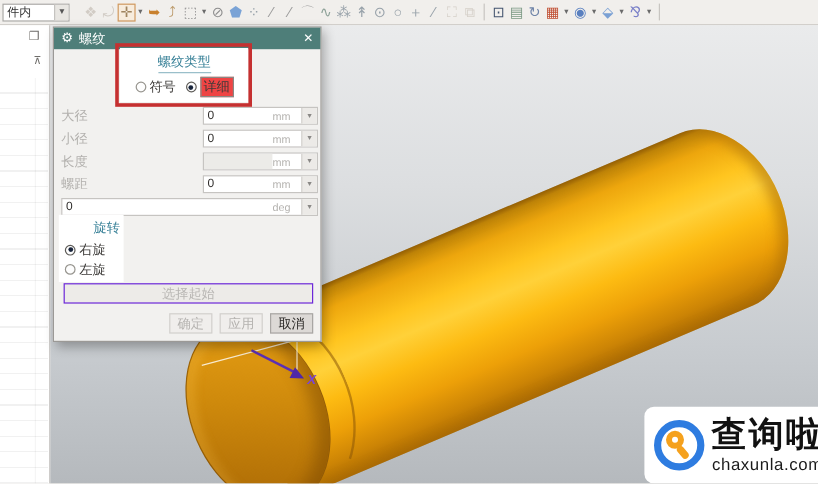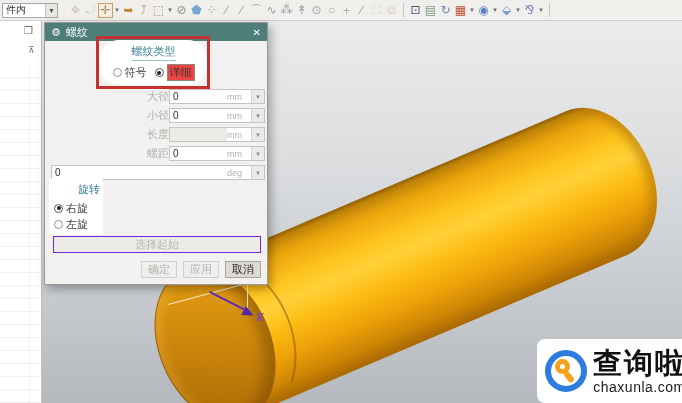--- a/index.html
+++ b/index.html
@@ -63,34 +63,34 @@
   
   .dialog{position:absolute;left:44px;top:22px;width:224px;height:263px;background:#f2f1ef;
           border:1px solid #9b9996;box-shadow:3px 4px 9px rgba(0,0,0,.3);box-sizing:border-box;font-size:11px;}
   .dlg-title{position:absolute;left:0;top:0;width:100%;height:18px;background:#4e7e79;color:#fff;
              display:flex;align-items:center;padding:0 6px;box-sizing:border-box;gap:5px;}
   .dlg-gear{font-size:11px;line-height:1;}
   .dlg-title-text{flex:1;font-size:11px;}
   .dlg-close{font-size:10px;cursor:default;}
 
   .tt-card{position:absolute;left:55px;top:17px;width:107px;height:45px;background:#fff;
-           display:flex;flex-direction:column;align-items:center;justify-content:center;gap:3px;border-radius:19px;}
+           display:flex;flex-direction:column;align-items:center;justify-content:center;gap:3px;}
   .tt-label{color:#357f96;font-size:11px;border-bottom:1px solid rgba(53,127,150,.5);padding-bottom:1px;}
   .tt-opts{display:flex;align-items:center;gap:8px;}
   .radio{width:9px;height:9px;border-radius:50%;border:1px solid #97958f;background:#fdfdfd;
          display:inline-block;position:relative;box-sizing:border-box;}
   .radio.sel{border-color:#5c5a56;}
   .radio.sel::after{content:"";position:absolute;left:1.5px;top:1.5px;width:4px;height:4px;border-radius:50%;background:#17233a;}
   .opt{display:flex;align-items:center;gap:3px;color:#3c3a38;font-size:11px;}
   .opt .olab.focusbox{border:1px solid #8a8884;background:#ef4444;padding:0 2px;}
   .red-rect{position:absolute;left:51px;top:13px;width:114px;height:53px;border:3px solid #c53030;
             box-sizing:border-box;pointer-events:none;z-index:5;}
 
   .fields{position:absolute;left:0;top:64px;width:100%;}
-  .frow{display:flex;align-items:center;height:19px;padding:0 2px 0 6px;box-sizing:border-box;text-align:right;}
+  .frow{display:flex;align-items:center;height:19px;padding:0 2px 0 6px;box-sizing:border-box;}
   .flabel{width:118px;color:#b2b0ad;font-size:11px;}
   .fbox{flex:1;display:flex;align-items:stretch;height:15px;border:1px solid #c6c4c1;background:#fff;box-sizing:border-box;}
   .fbox .fval{flex:1;padding:0 3px;font-size:10px;color:#2e2c2a;display:flex;align-items:center;}
   .fbox.dis .fval{background:#ecebe8;}
   .fbox .funit{width:24px;color:#b5b3b0;font-size:9px;display:flex;align-items:center;}
   .fbox .fdd{width:12px;background:#eceae7;border-left:1px solid #d5d3d0;color:#8a8886;font-size:6px;
              display:flex;align-items:center;justify-content:center;}
 
   .rot-card{position:absolute;left:4px;top:156px;width:54px;height:56px;background:#fff;padding:3px 0 0 5px;box-sizing:border-box;}
   .rot-label{color:#357f96;font-size:11px;margin-bottom:3px;margin-left:24px;}

